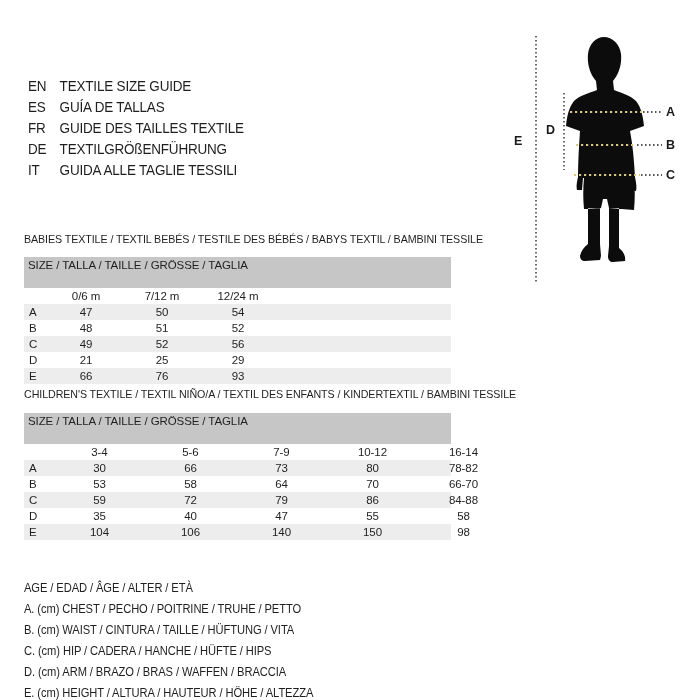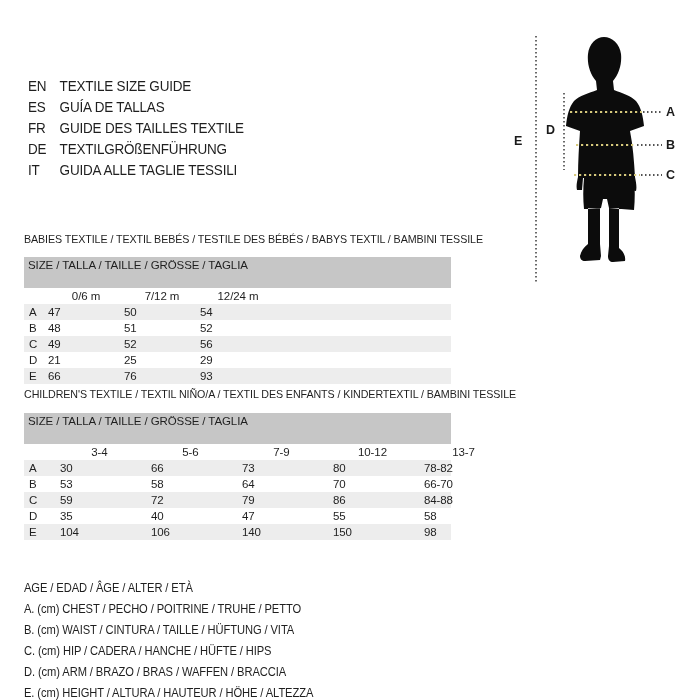--- a/index.html
+++ b/index.html
@@ -27,21 +27,21 @@
   
   .table{position:absolute;left:24px;width:427px;font-size:11.5px;letter-spacing:-0.1px;}
   .babies{top:257px;}
   .children{top:413px;}
   .size-bar{height:31px;line-height:17px;background:var(--bar-gray,#c6c6c6);padding-left:4px;box-sizing:border-box;}
   .t-head,.t-row{display:grid;height:16px;align-items:center;}
   .cols-3 .t-head,.cols-3 .t-row{grid-template-columns:24px 76px 76px 76px 1fr;}
   .cols-5 .t-head,.cols-5 .t-row{grid-template-columns:24px 79px 79px 79px 79px 79px;gap:12px;}
   .t-head span{text-align:center;}
   .t-row .t-label{padding-left:5px;text-align:left;}
-  .t-cell{}
+  .t-cell{text-align:center;}
   .t-row.stripe{background:var(--stripe-gray,#ededed);}
 
   
   .legend{position:absolute;left:24px;top:578px;}
   .legend-line{height:21px;line-height:21px;font-size:12px;letter-spacing:-0.1px;}
 </style>
 </head>
 <body style="--text: #1f1f1f; --bar-gray: #c6c6c6; --stripe-gray: #ededed; --silhouette-black: #0c0c0c; --accent-yellow: #d6c97c; --line-black: #1a1a1a;">
 
 <div class="page">
@@ -149,21 +149,21 @@
 
   <h2 class="sec-title children-title cond">CHILDREN'S TEXTILE / TEXTIL NIÑO/A / TEXTIL DES ENFANTS / KINDERTEXTIL / BAMBINI TESSILE</h2>
   <div class="table cols-5 children">
     <div class="size-bar">SIZE / TALLA / TAILLE / GRÖSSE / TAGLIA</div>
     <div class="t-head">
         <span class="t-label"></span>
         <span class="t-cell">3-4</span>
         <span class="t-cell">5-6</span>
         <span class="t-cell">7-9</span>
         <span class="t-cell">10-12</span>
-        <span class="t-cell">13-7</span>
+        <span class="t-cell">16-14</span>
       </div>
     <div class="t-body">
         <div class="t-row stripe">
           <span class="t-label">A</span>
           <span class="t-cell">30</span>
           <span class="t-cell">66</span>
           <span class="t-cell">73</span>
           <span class="t-cell">80</span>
           <span class="t-cell">78-82</span>
         </div>

